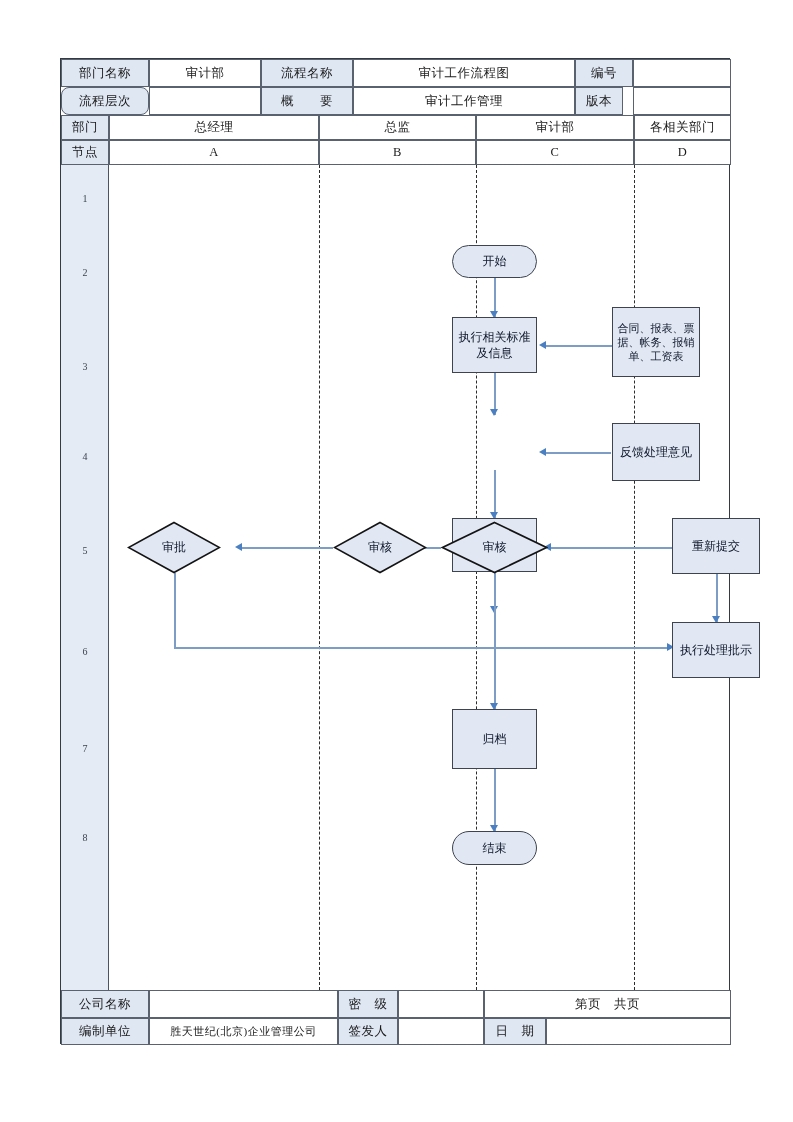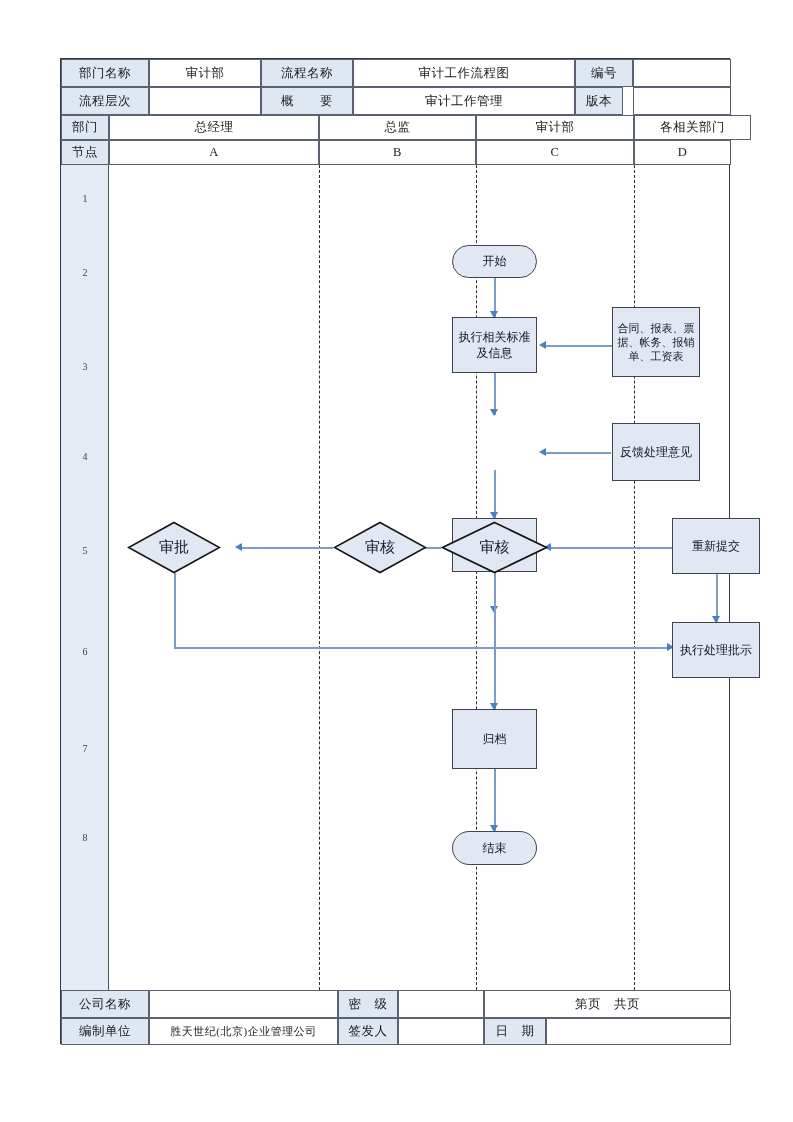--- a/index.html
+++ b/index.html
@@ -111,21 +111,21 @@
     border: none;
   }
   .node.diamond .dshape {
     position: absolute;
     left: 0; top: 0;
     width: 100%; height: 100%;
   }
   .node.diamond .dtext {
     position: relative;
     z-index: 2;
-    font-size: 15px;
+    font-size: 12px;
   }
   .node.doc4 {
     font-size: 11px;
     line-height: 1.3;
   }
 
   
   .conn {
     position: absolute;
     background: #7d9dc4;
@@ -158,32 +158,32 @@
 <div id="page">
   <div class="sheet">
 
     <div class="cell lbl" style="left:0px;  top:0px;   width:88px;  height:28px;">部门名称</div>
     <div class="cell" style="left:88px; top:0px;   width:112px; height:28px;">审计部</div>
     <div class="cell lbl" style="left:200px;top:0px;   width:92px;  height:28px;">流程名称</div>
     <div class="cell" style="left:292px;top:0px;   width:222px; height:28px;">审计工作流程图</div>
     <div class="cell lbl" style="left:514px;top:0px;   width:58px;  height:28px;">编号</div>
     <div class="cell" style="left:572px;top:0px;   width:98px;  height:28px;"></div>
 
-    <div class="cell lbl" style="left:0px;  top:28px;  width:88px;  height:28px;">流程层次</div>
+    <div class="cell lbl" style="left:0px;  top:28px;  width:88px;  height:28px;border-radius:8px;">流程层次</div>
     <div class="cell" style="left:88px; top:28px;  width:112px; height:28px;"></div>
     <div class="cell lbl" style="left:200px;top:28px;  width:92px;  height:28px;">概　　要</div>
     <div class="cell" style="left:292px;top:28px;  width:222px; height:28px;">审计工作管理</div>
     <div class="cell lbl" style="left:514px;top:28px;  width:48px;  height:28px;">版本</div>
     <div class="cell" style="left:572px;top:28px;  width:98px;  height:28px;"></div>
 
     <div class="cell lbl" style="left:0px;  top:56px;  width:48px;  height:25px;">部门</div>
     <div class="cell" style="left:48px; top:56px;  width:210px; height:25px;">总经理</div>
     <div class="cell" style="left:258px;top:56px;  width:157px; height:25px;">总监</div>
     <div class="cell" style="left:415px;top:56px;  width:158px; height:25px;">审计部</div>
-    <div class="cell" style="left:573px;top:56px;  width:117px;  height:25px;">各相关部门</div>
+    <div class="cell" style="left:573px;top:56px;  width:97px;  height:25px;">各相关部门</div>
 
     <div class="cell lbl" style="left:0px;  top:81px;  width:48px;  height:25px;">节点</div>
     <div class="cell" style="left:48px; top:81px;  width:210px; height:25px;">A</div>
     <div class="cell" style="left:258px;top:81px;  width:157px; height:25px;">B</div>
     <div class="cell" style="left:415px;top:81px;  width:158px; height:25px;">C</div>
     <div class="cell" style="left:573px;top:81px;  width:97px;  height:25px;">D</div>
 
     <div class="lane-body">
 
       <div class="numcol"></div>

